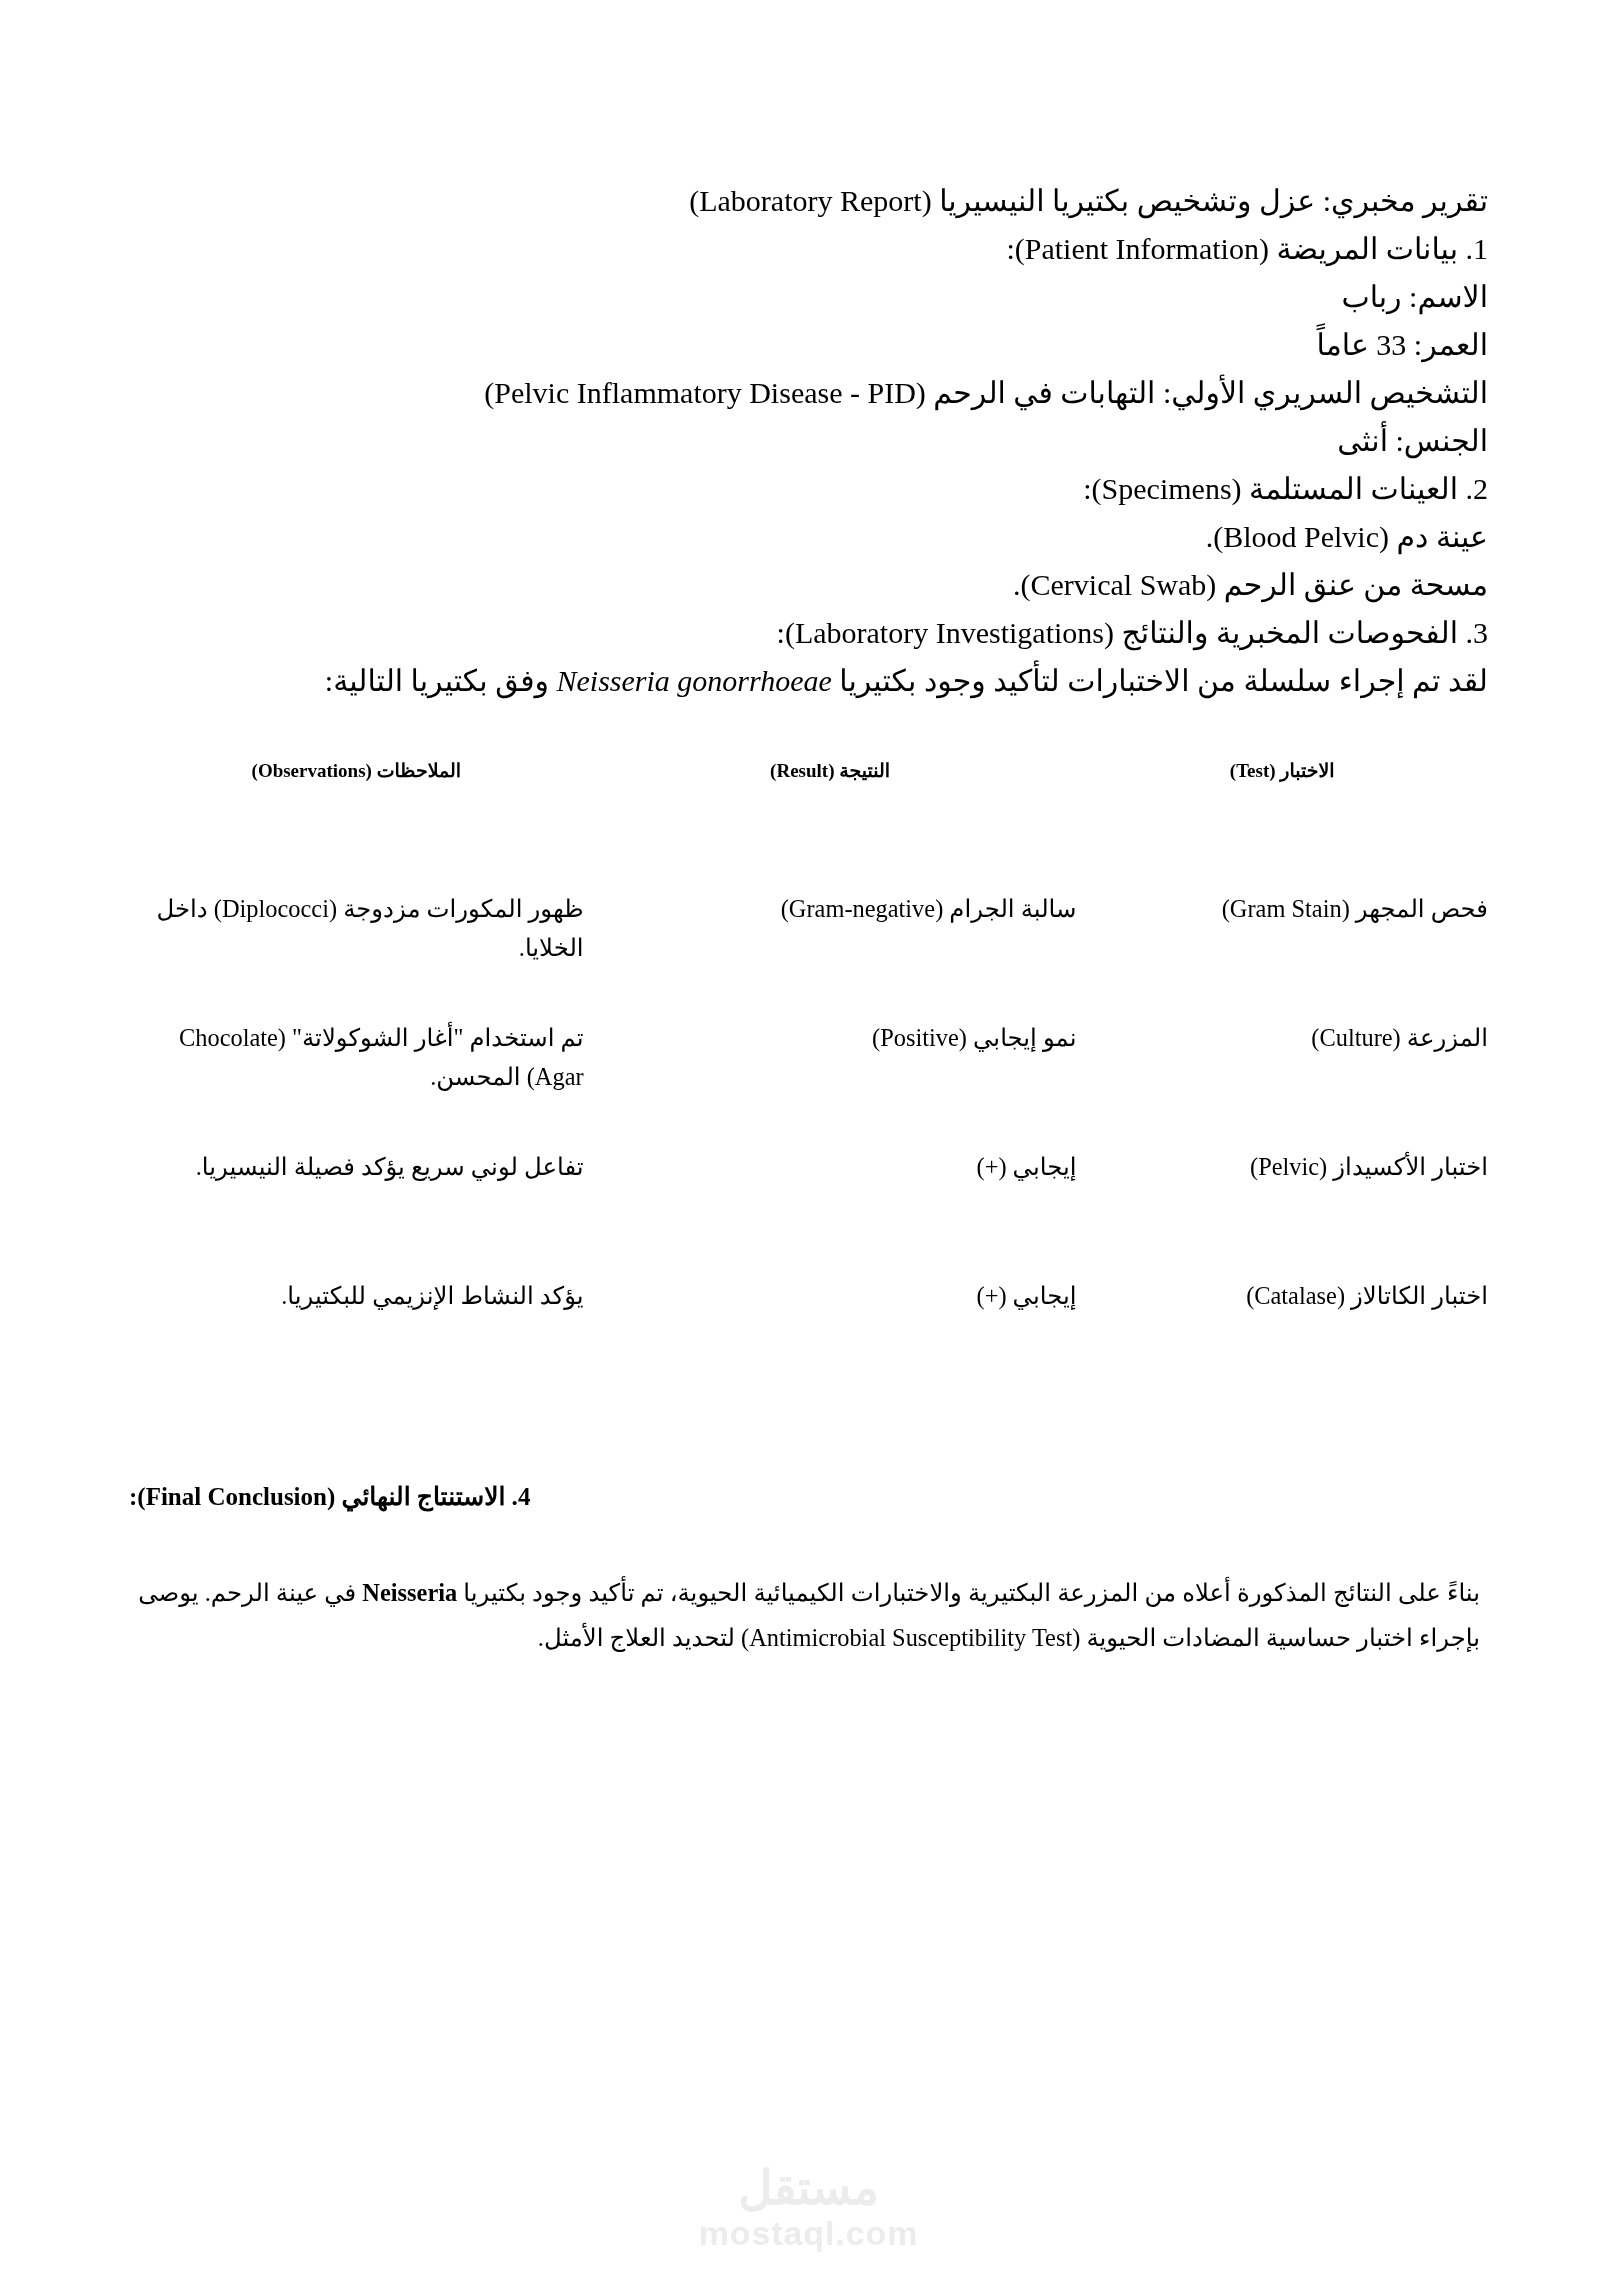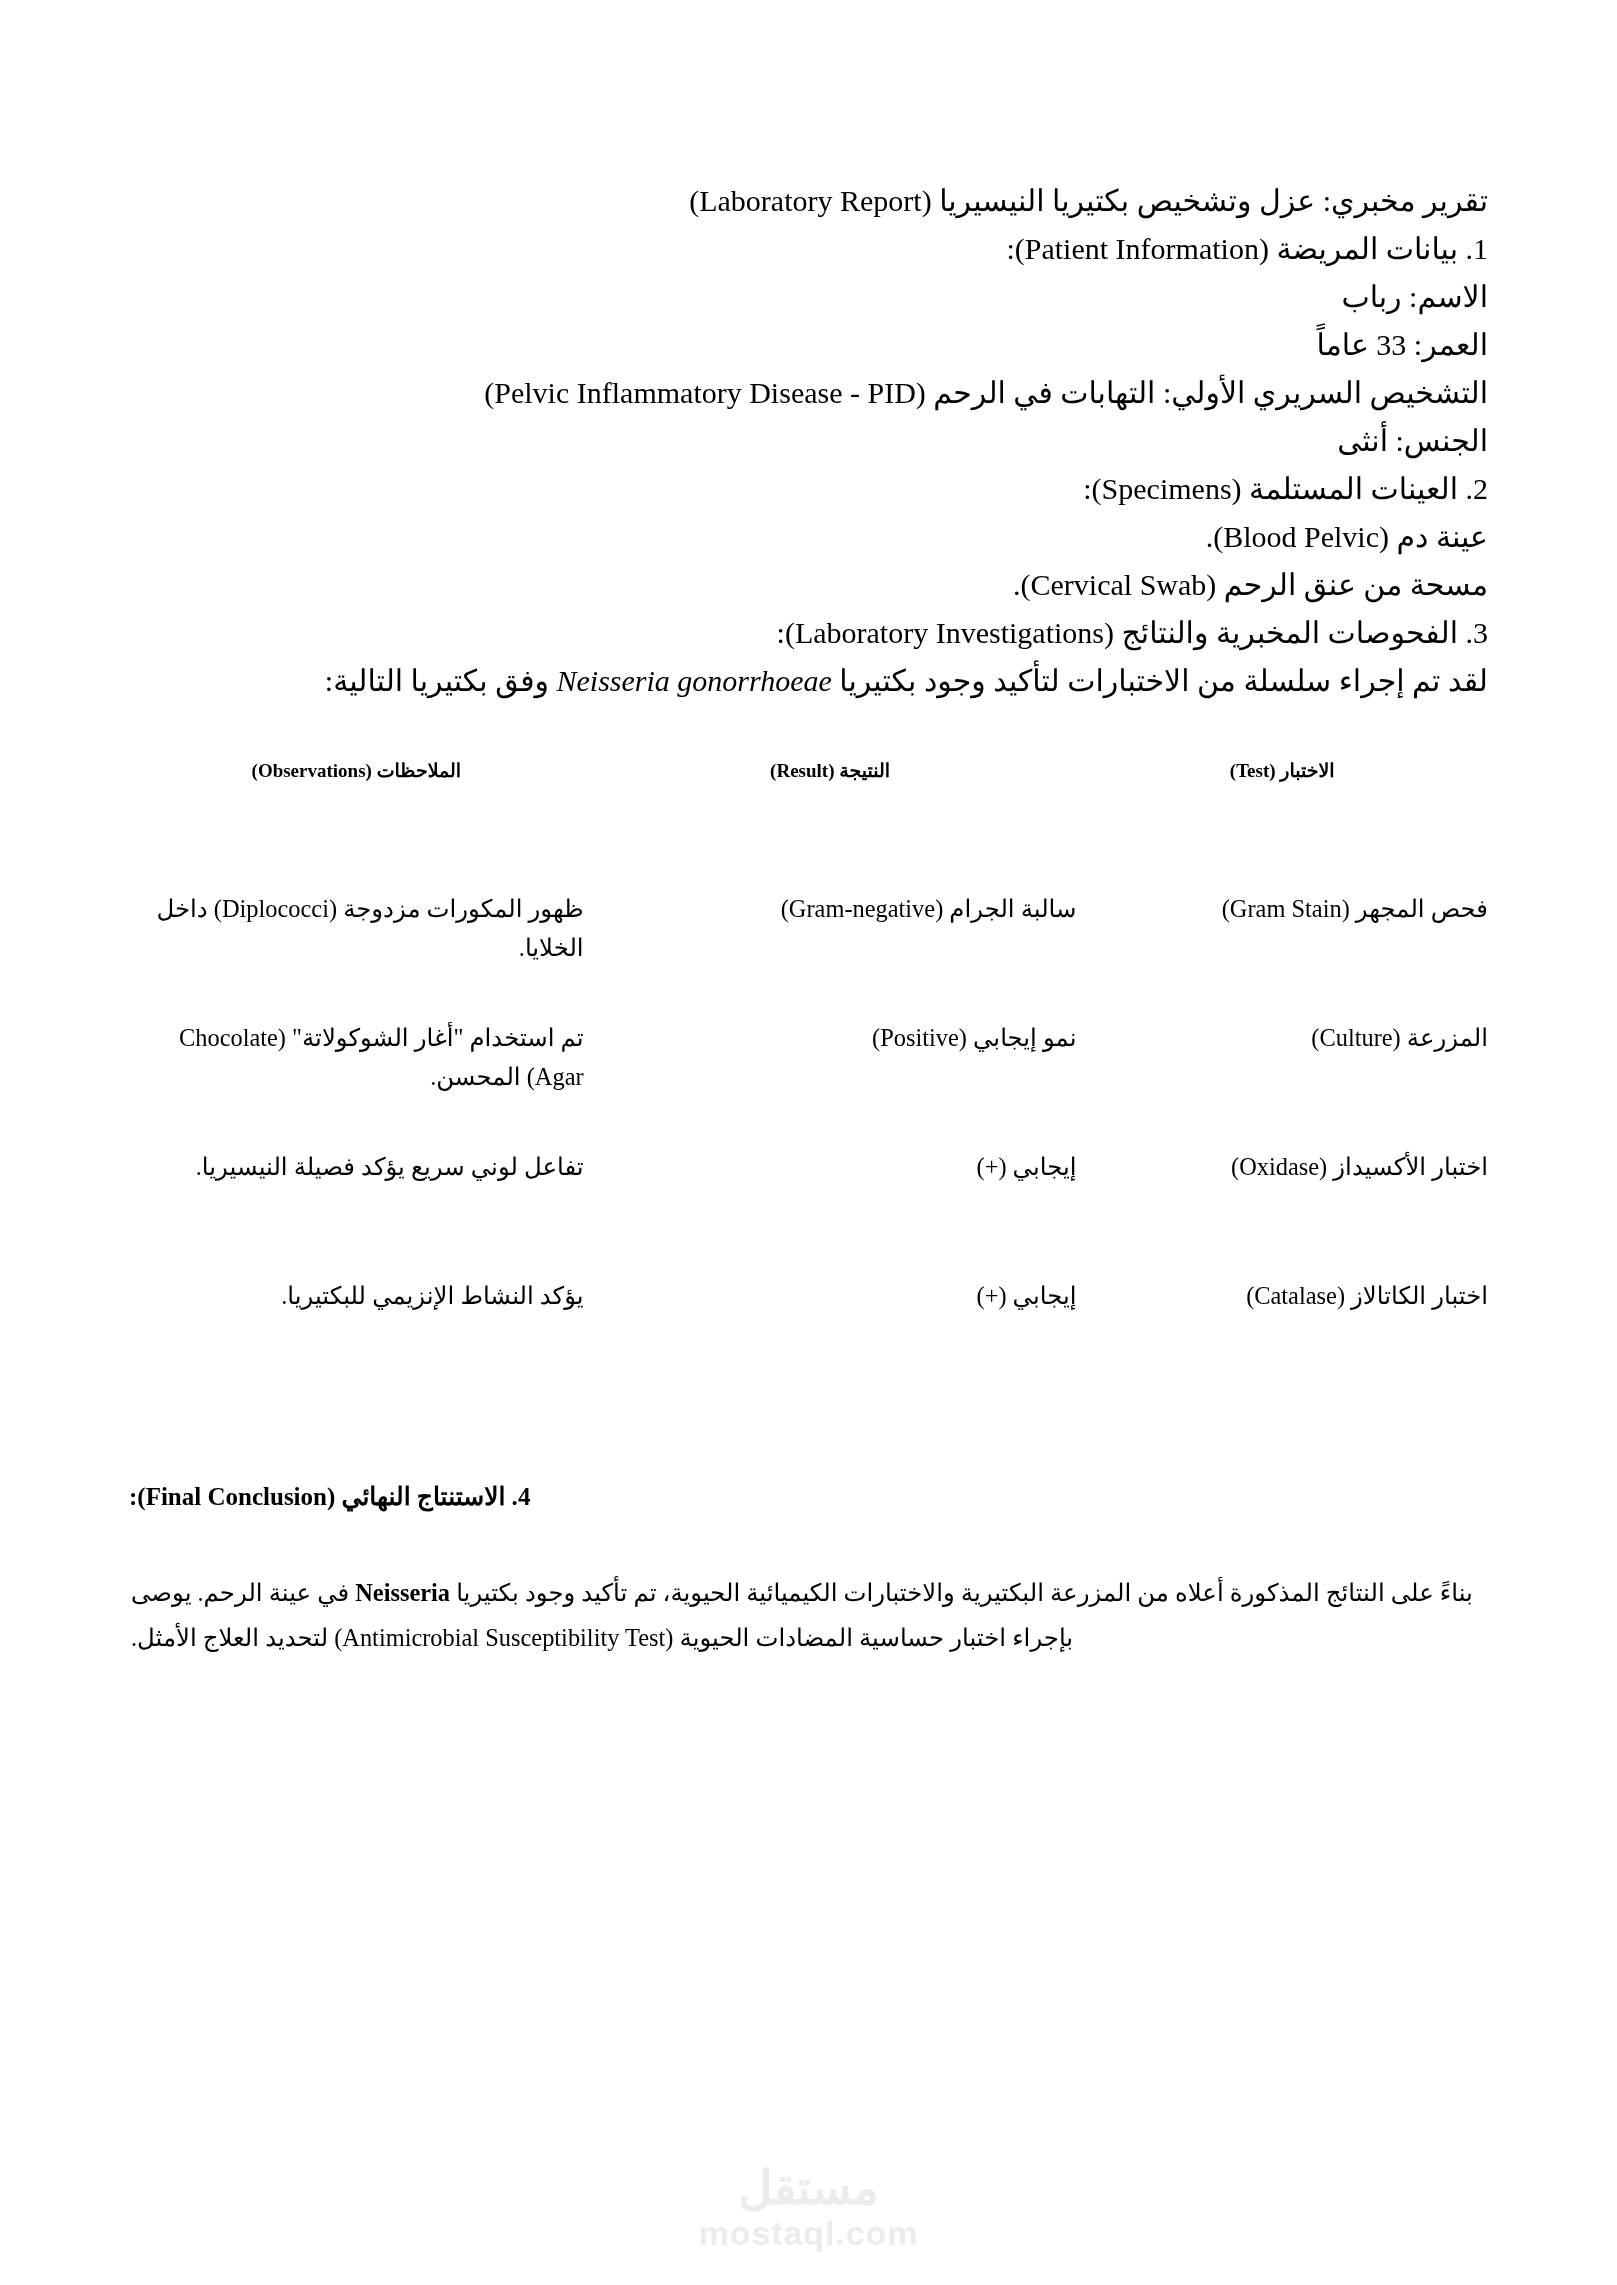--- a/index.html
+++ b/index.html
@@ -98,23 +98,23 @@
     direction: rtl;
     font-size: 25px;
     font-weight: bold;
     line-height: 42px;
     unicode-bidi: plaintext;
   }
 
   .conclusion-body {
     position: absolute;
     top: 1570px;
-    right: 127px;
-    width: 1359px;
-    text-align: left;
+    right: 137px;
+    width: 1359px;
+    text-align: right;
     direction: rtl;
     font-size: 24.4px;
     line-height: 45px;
   }
 
   .conclusion-body b { font-weight: bold; }
 
   .sci-name { font-style: italic; }
 
   
@@ -195,21 +195,21 @@
         <td class="col-test cell-pad-test">فحص المجهر (Gram Stain)</td>
         <td class="col-result cell-pad-result">سالبة الجرام (Gram-negative)</td>
         <td class="col-obs cell-pad-obs">ظهور المكورات مزدوجة (Diplococci) داخل الخلايا.</td>
       </tr>
       <tr>
         <td class="col-test cell-pad-test">المزرعة (Culture)</td>
         <td class="col-result cell-pad-result">نمو إيجابي (Positive)</td>
         <td class="col-obs cell-pad-obs">تم استخدام "أغار الشوكولاتة" (Chocolate Agar) المحسن.</td>
       </tr>
       <tr>
-        <td class="col-test cell-pad-test">اختبار الأكسيداز (Oxidase)</td>
+        <td class="col-test cell-pad-test">اختبار الأكسيداز (Pelvic)</td>
         <td class="col-result cell-pad-result">إيجابي (+)</td>
         <td class="col-obs cell-pad-obs">تفاعل لوني سريع يؤكد فصيلة النيسيريا.</td>
       </tr>
       <tr>
         <td class="col-test cell-pad-test">اختبار الكاتالاز (Catalase)</td>
         <td class="col-result cell-pad-result">إيجابي (+)</td>
         <td class="col-obs cell-pad-obs">يؤكد النشاط الإنزيمي للبكتيريا.</td>
       </tr>
     </tbody>
   </table>

